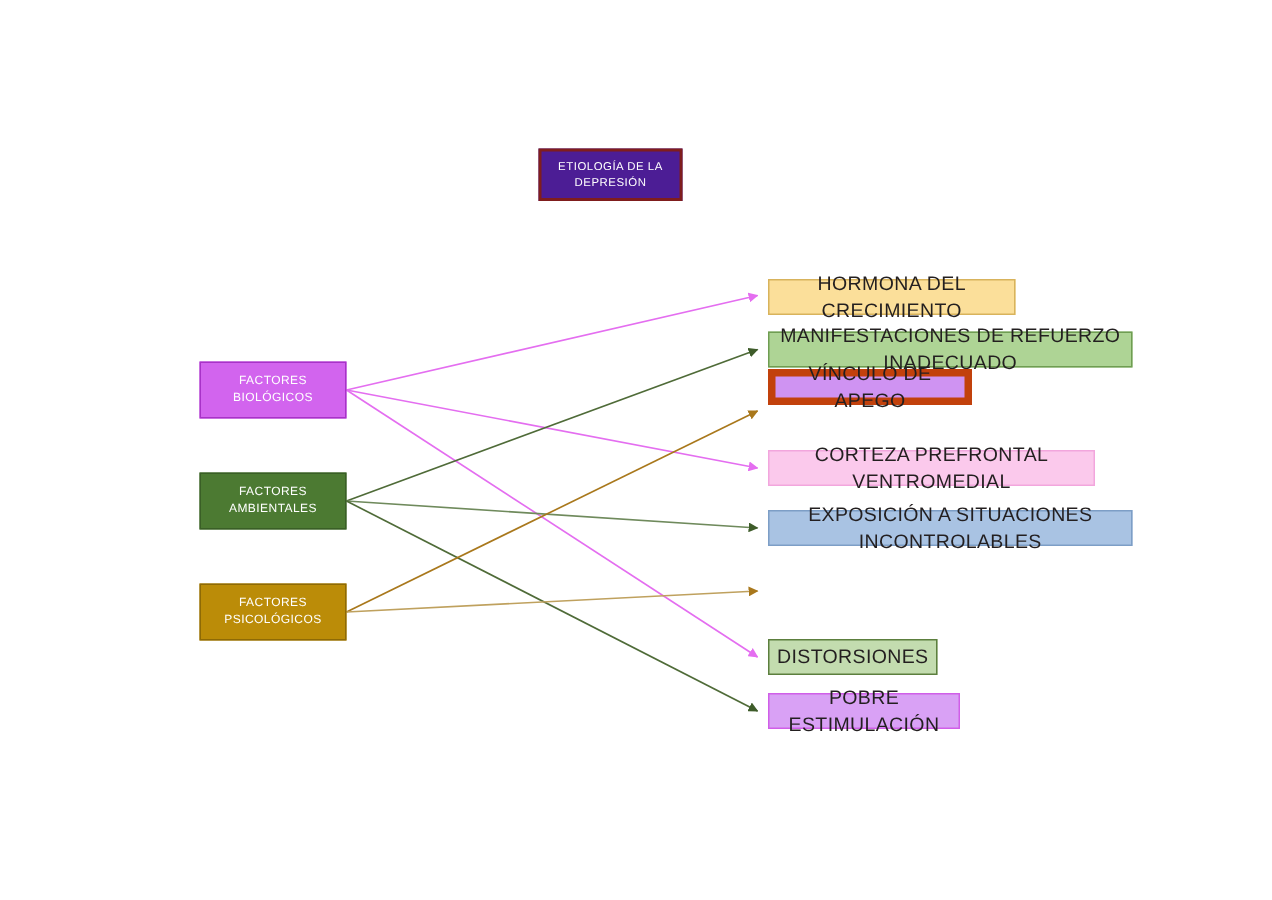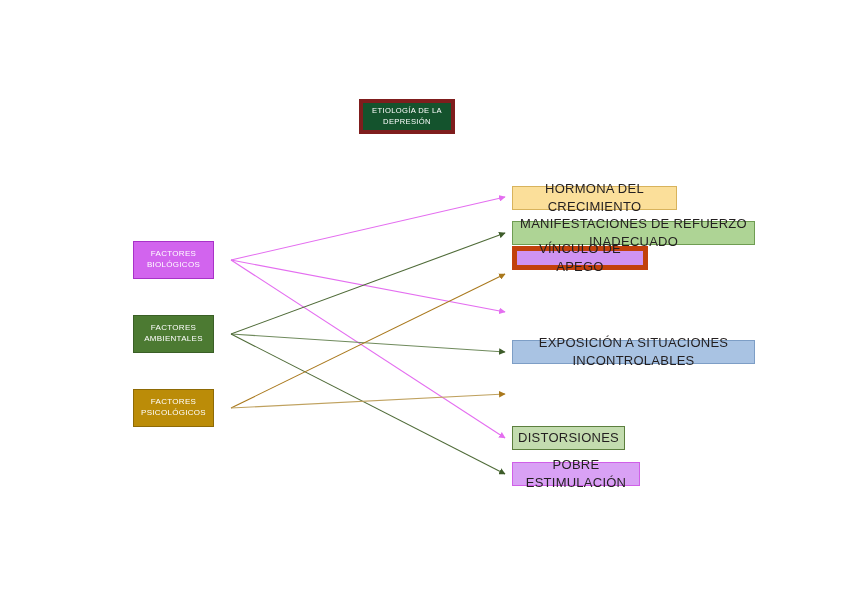--- a/index.html
+++ b/index.html
@@ -34,30 +34,30 @@
   }
   .node-text {
     display: block;
     white-space: pre-line;
     padding: 0 6px;
   }
 
   
   .n-root {
     left: 359px; top: 99px; width: 96px; height: 35px;
-    background: #14532d;
-    border: 4px solid #7f1d1d;
+    background: #4c1d95;
+    border: 2px solid #7f1d1d;
     color: #ffffff;
     font-size: 7.6px;
     letter-spacing: 0.35px;
   }
 
   
   .n-factor {
-    width: 81px; height: 38px;
+    width: 98px; height: 38px;
     font-size: 8px;
     letter-spacing: 0.3px;
     color: #ffffff;
   }
   .n-bio {
     left: 133px; top: 241px;
     background: #d264ee;
     border: 1px solid #a832c8;
   }
   .n-amb {
@@ -167,20 +167,23 @@
 
   <div class="node leaf l-hormona">
     <span class="node-text">HORMONA DEL CRECIMIENTO</span>
   </div>
   <div class="node leaf l-manifest">
     <span class="node-text">MANIFESTACIONES DE REFUERZO INADECUADO</span>
   </div>
   <div class="node leaf l-vinculo">
     <span class="node-text">VÍNCULO DE APEGO</span>
   </div>
+  <div class="node leaf l-corteza">
+    <span class="node-text">CORTEZA PREFRONTAL VENTROMEDIAL</span>
+  </div>
   <div class="node leaf l-exposicion">
     <span class="node-text">EXPOSICIÓN A SITUACIONES INCONTROLABLES</span>
   </div>
   <div class="node leaf l-temperamento">
     <span class="node-text">DISTORSIONES</span>
   </div>
   <div class="node leaf l-pobre">
     <span class="node-text">POBRE ESTIMULACIÓN</span>
   </div>
 

